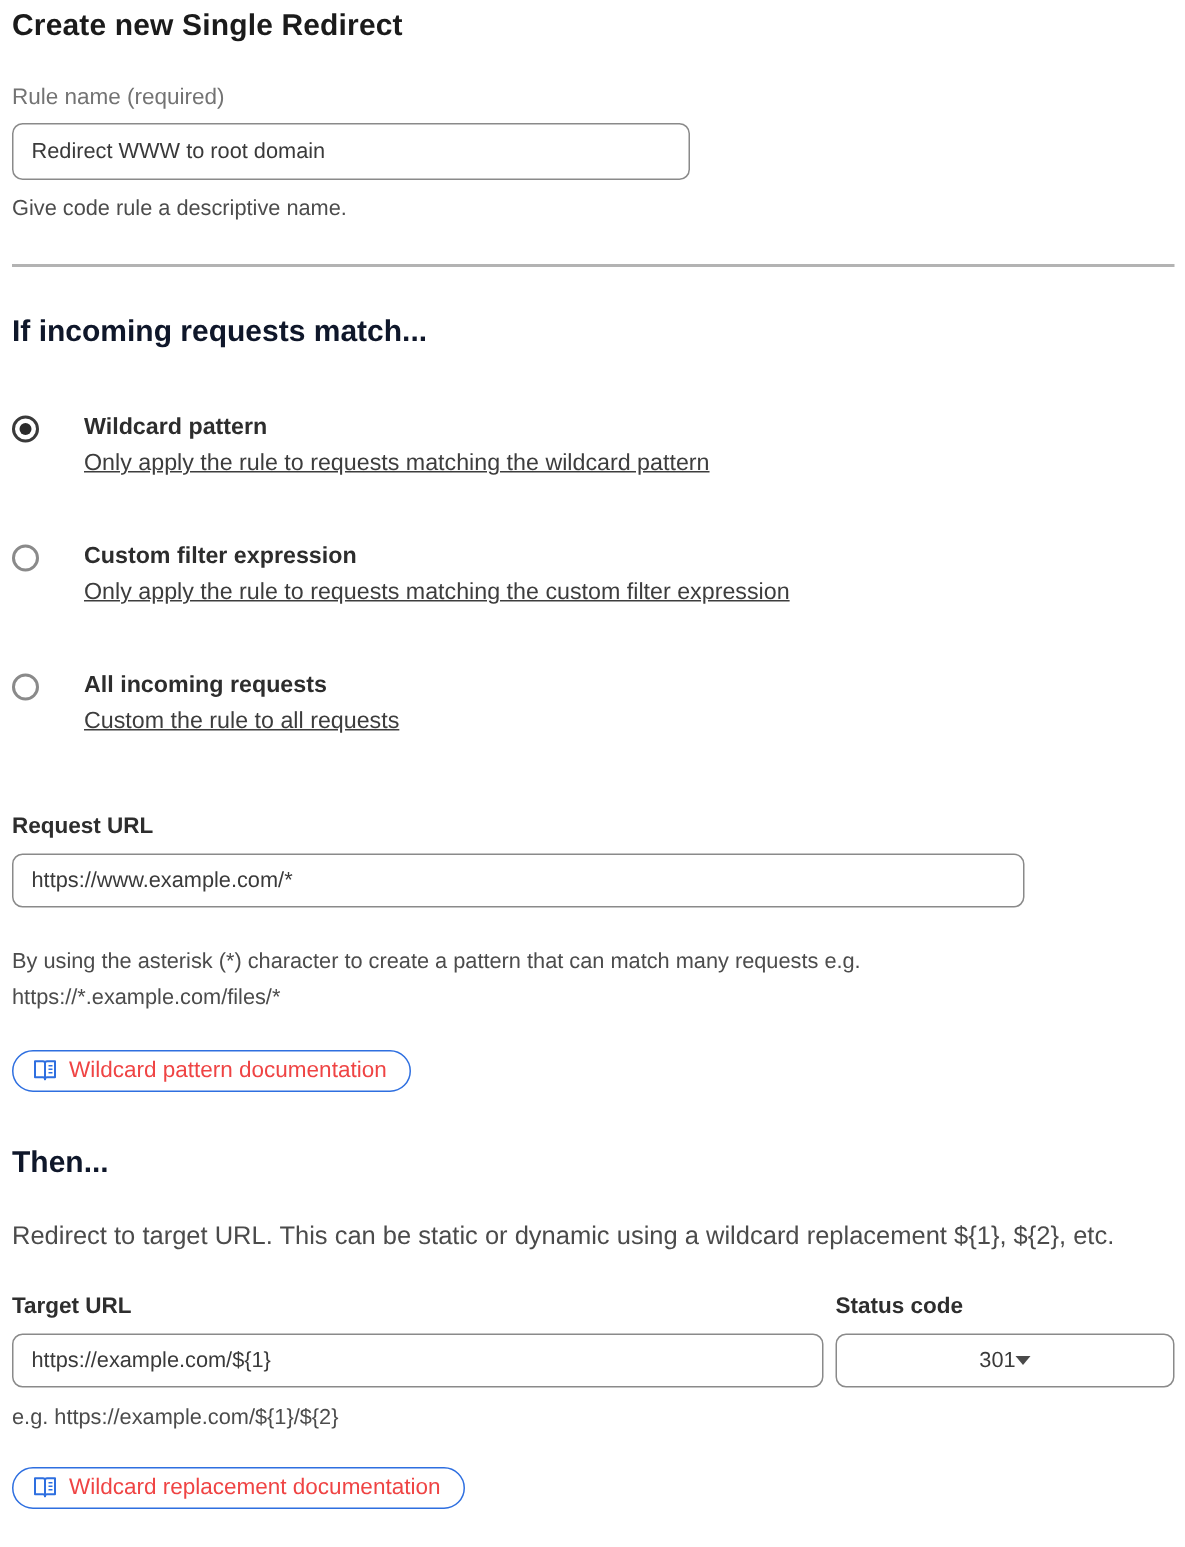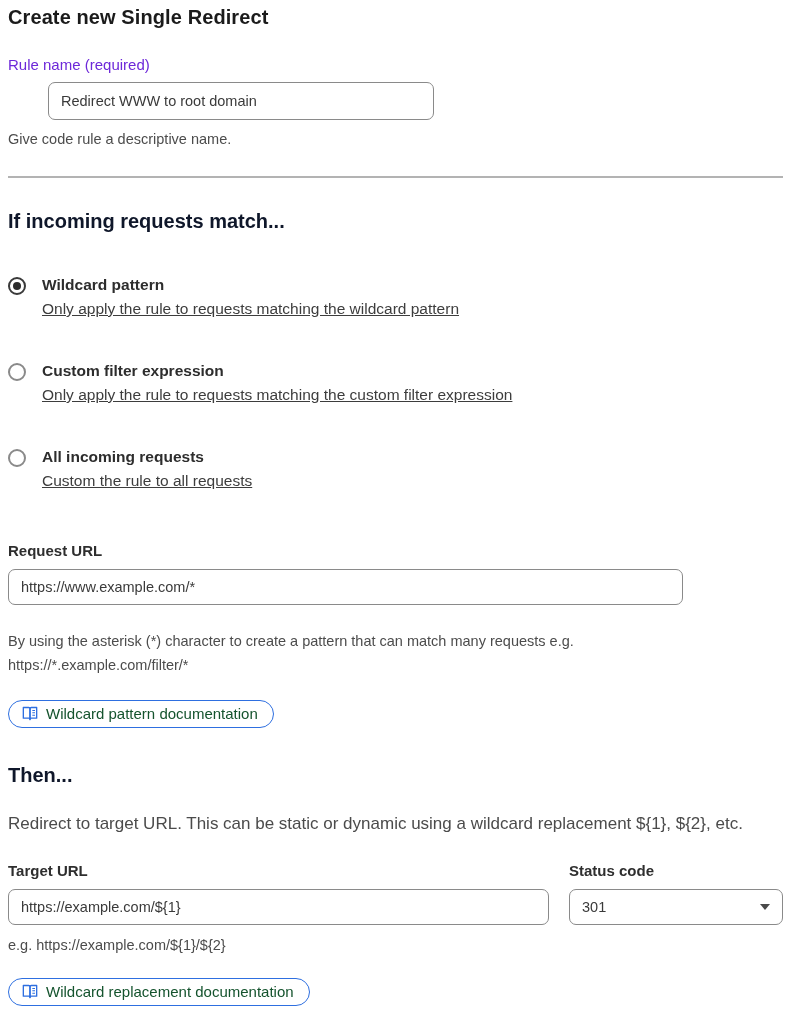--- a/index.html
+++ b/index.html
@@ -12,38 +12,38 @@
     color: #3a3a3a;
   }
   .page-title {
     font-size: 20px;
     font-weight: 700;
     color: #1b1b1b;
     letter-spacing: 0.1px;
   }
   .field-label {
     font-size: 15px;
-    color: #6d28d9;
+    color: #737373;
   }
   .field-label.strong { font-weight: 700; color: #2e2e2e; }
   .rule-name-label { margin-top: 27px; }
   input.text-input {
     display: block;
     margin-top: 9px;
     height: 38px;
     padding: 0 12px;
     font-family: "Liberation Sans", sans-serif;
     font-size: 14.5px;
     color: #3a3a3a;
     border: 1px solid #8a8a8a;
     border-radius: 7px;
     background: #fff;
     outline: none;
   }
-  .rule-name-input { width: 386px; margin-left: 40px; }
+  .rule-name-input { width: 452px; }
   .full-input { width: 675px; }
   .help-text {
     margin-top: 7px;
     font-size: 14.5px;
     color: #4c4c4c;
     line-height: 24px;
   }
   .divider {
     margin-top: 25px;
     border: none;
@@ -52,21 +52,21 @@
   .section-heading {
     font-size: 20px;
     font-weight: 700;
     color: #0f172a;
   }
   .match-heading { margin-top: 32px; }
   .radio-group { margin-top: 43px; }
   .radio-row {
     display: flex;
     align-items: flex-start;
-    gap: 16px;
+    gap: 30px;
     margin-bottom: 44px;
     cursor: pointer;
   }
   .radio-row:last-child { margin-bottom: 0; }
   .radio-circle {
     flex: 0 0 auto;
     width: 18px;
     height: 18px;
     margin-top: 1px;
     border: 2px solid #8a8a8a;
@@ -92,48 +92,48 @@
   .help-line { display: block; }
   .doc-button {
     margin-top: 23px;
     display: inline-flex;
     align-items: center;
     gap: 8px;
     padding: 4px 15px 5px 13px;
     background: #ffffff;
     border: 1.5px solid #2e6fe0;
     border-radius: 15px;
-    color: #14532d;
+    color: #ef4444;
     font-family: "Liberation Sans", sans-serif;
     font-size: 15px;
     cursor: pointer;
   }
   .doc-button svg { display: block; }
   .then-heading { margin-top: 36px; }
   .then-desc {
     margin-top: 27px;
     font-size: 17px;
     color: #4b4b4b;
   }
   .target-row {
     margin-top: 28px;
     display: flex;
-    gap: 20px;
+    gap: 8px;
   }
   .target-col { width: 541px; }
   .status-col { flex: 1; }
   .select-box {
     margin-top: 10px;
     height: 36px;
     border: 1px solid #8a8a8a;
     border-radius: 7px;
     background: #fff;
     display: flex;
     align-items: center;
-    justify-content: space-between;
+    justify-content: center;
     padding: 0 12px;
     font-size: 14.5px;
     color: #3a3a3a;
     cursor: pointer;
   }
   .target-col input.text-input, .request-section input.text-input { height: 36px; margin-top: 10px; }
   .chevron {
     width: 0; height: 0;
     border-left: 5px solid transparent;
     border-right: 5px solid transparent;
@@ -201,21 +201,21 @@
       <span class="radio-desc">Custom the rule to all requests</span>
     </span>
   </div>
 </div>
 
 <div class="request-section">
   <div class="field-label strong">Request URL</div>
   <input class="text-input full-input" type="text" value="https://www.example.com/*" style="">
   <div class="help-text request-help">
     <span class="help-line">By using the asterisk (*) character to create a pattern that can match many requests e.g.</span>
-    <span class="help-line">https://*.example.com/filter/*</span>
+    <span class="help-line">https://*.example.com/files/*</span>
   </div>
   <button class="doc-button">
     <span>
       <svg width="16" height="15" viewBox="0 0 24 22" fill="none" stroke="#2e6fe0" stroke-width="2" stroke-linejoin="round">
         <path d="M2 2h8a2 2 0 0 1 2 2v16a2 2 0 0 0-2-2H2z"></path>
         <path d="M22 2h-8a2 2 0 0 0-2 2v16a2 2 0 0 1 2-2h8z"></path>
         <path d="M15.5 6.5h4M15.5 10h4M15.5 13.5h4" stroke-width="1.6"></path>
       </svg>
     </span>
     <span>Wildcard pattern documentation</span>

